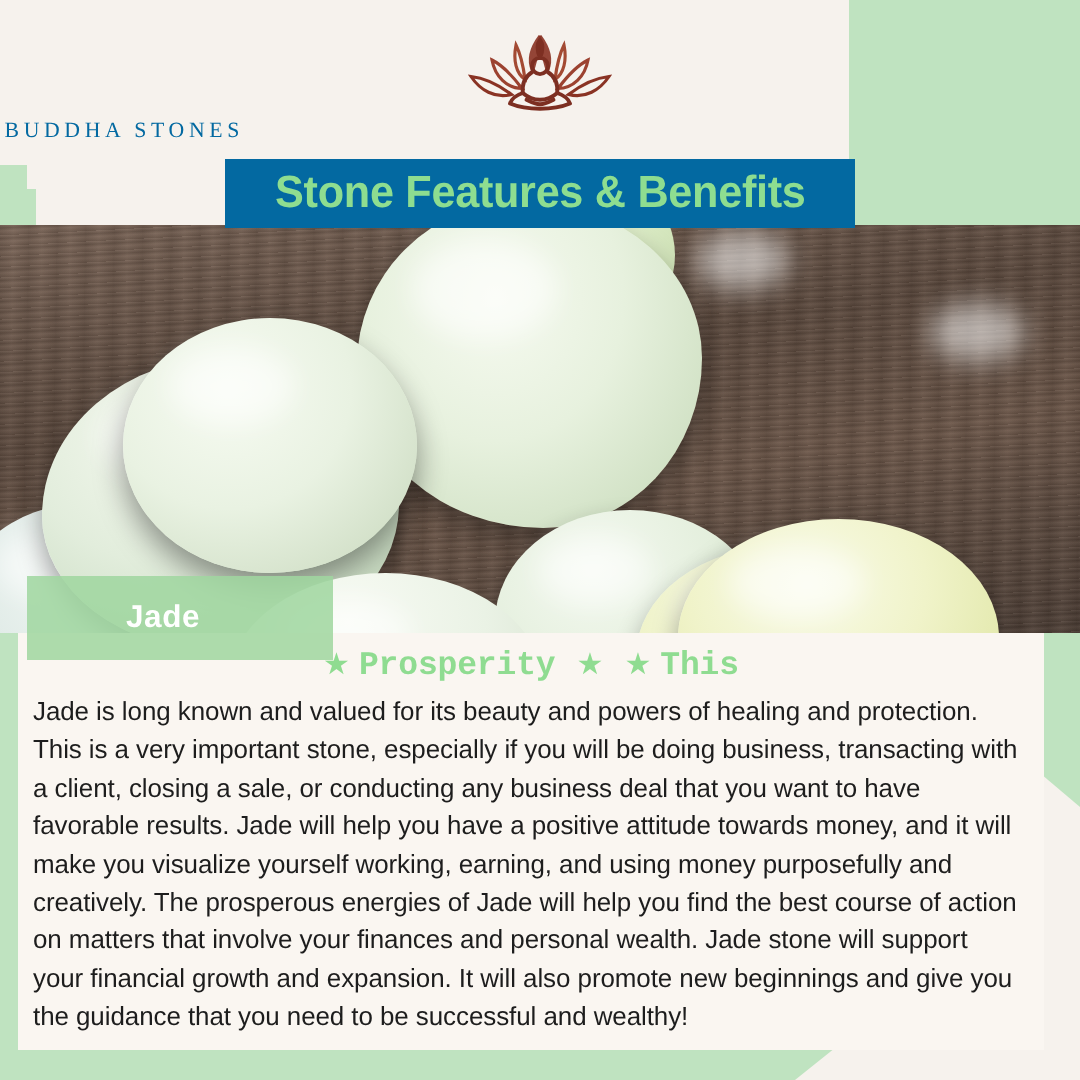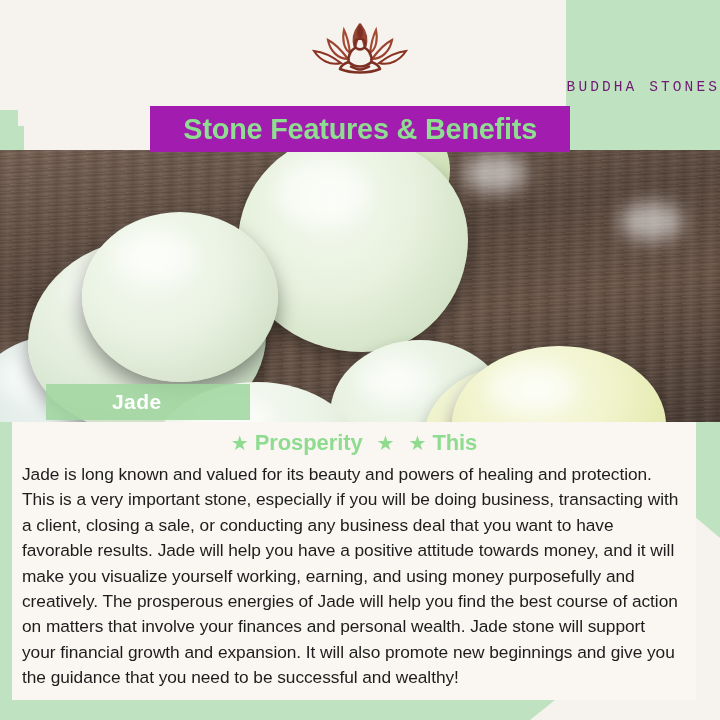--- a/index.html
+++ b/index.html
@@ -19,29 +19,29 @@
   #band-bottom{top:696px;left:0;width:560px;height:24px;
     clip-path:polygon(0 0,560px 0,530px 24px,0 24px);}
   #band-right-body{top:420px;left:694px;width:26px;height:118px;
     clip-path:polygon(0 0,26px 0,26px 118px,0 96px);}
 
   
   #header{position:absolute;top:0;left:0;width:720px;height:112px;}
   #logo-block{position:absolute;top:18px;left:0;width:720px;text-align:center;}
   #logo-mark{display:block;margin:0 auto;}
   #logo-wordmark{
-    margin-top:4px;font-family:Liberation Mono, monospace;
-    font-size:14.5px;letter-spacing:3.1px;color:#701a75;
-    text-align:right;line-height:1;padding-left:3px;
+    margin-top:4px;font-family:Liberation Serif, serif;
+    font-size:14.5px;letter-spacing:3.1px;color:#0369a1;
+    text-align:left;line-height:1;padding-left:3px;
   }
 
   
   #title-strip{
     position:absolute;top:106px;left:150px;width:420px;height:46px;
-    background:#a21caf;display:flex;align-items:center;justify-content:center;
+    background:#0369a1;display:flex;align-items:center;justify-content:center;
     z-index:5;
   }
   #title-text{
     font-family:"Liberation Sans Narrow","Liberation Sans",sans-serif;
     font-weight:bold;font-size:30px;color:#8edd90;
     letter-spacing:-0.2px;white-space:nowrap;
     transform:scaleX(0.96);
   }
 
   
@@ -100,42 +100,42 @@
     background:radial-gradient(ellipse at 44% 28%,#f1f7f4 0%,#dfeae6 52%,#c3d4cd 100%);}
   #stone-10{left:596px;top:36px;width:150px;height:130px;
     border-radius:50%;
     background:radial-gradient(ellipse at 38% 30%,#f3f9ec 0%,#e2eed6 52%,#c7daб2 100%);}
   #stone-11{left:152px;top:232px;width:210px;height:150px;
     border-radius:50%;
     background:radial-gradient(ellipse at 38% 22%,#f8fbf4 0%,#eaf2e5 50%,#d3e0cb 100%);}
 
   
   #jade-label{
-    position:absolute;top:384px;left:18px;width:204px;height:36px;
+    position:absolute;top:384px;left:18px;width:204px;height:56px;
     background:rgba(160,214,160,.86);
-    display:flex;align-items:center;z-index:6;margin-left:28px;
+    display:flex;align-items:center;z-index:6;
   }
   #jade-text{
     padding-left:66px;color:#ffffff;font-weight:bold;font-size:21px;
     letter-spacing:.4px;
   }
 
   
   #body-panel{
     position:absolute;top:422px;left:12px;width:684px;height:278px;
     background:#faf6f1;z-index:4;
   }
   #keywords{
     display:flex;align-items:center;justify-content:center;gap:14px;
     height:34px;margin-top:4px;
   }
   .kw{display:flex;align-items:center;gap:6px;}
   .kw-star{color:#8fdc91;font-size:20px;line-height:1;}
   .kw-label{
-    font-family:Liberation Sans, sans-serif;
+    font-family:Liberation Mono, monospace;
     font-weight:bold;font-size:22px;color:#8fdc91;letter-spacing:-0.1px;
   }
   #body-text{
     margin:2px 10px 0 10px;
     font-family:"Liberation Sans Narrow","Liberation Sans",sans-serif;
     font-size:17.4px;line-height:25.4px;color:#1d1d1d;
     text-align:left;letter-spacing:-0.05px;
     transform:scaleX(0.995);transform-origin:left top;
   }
 </style>

